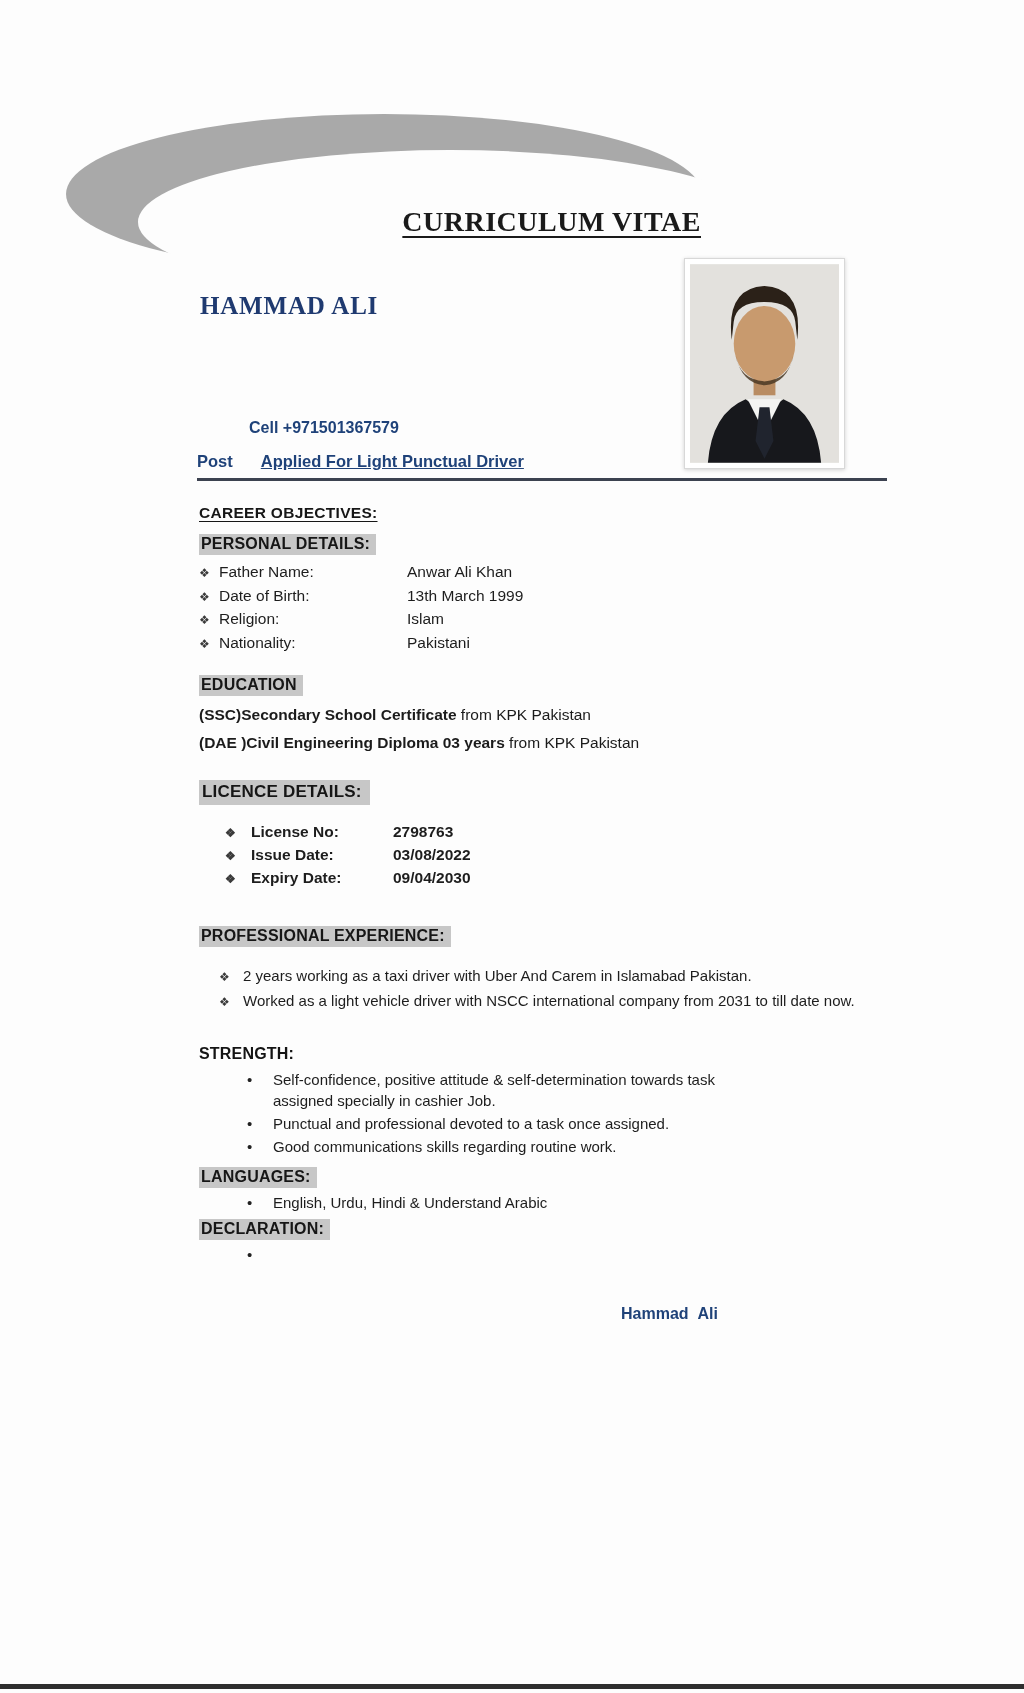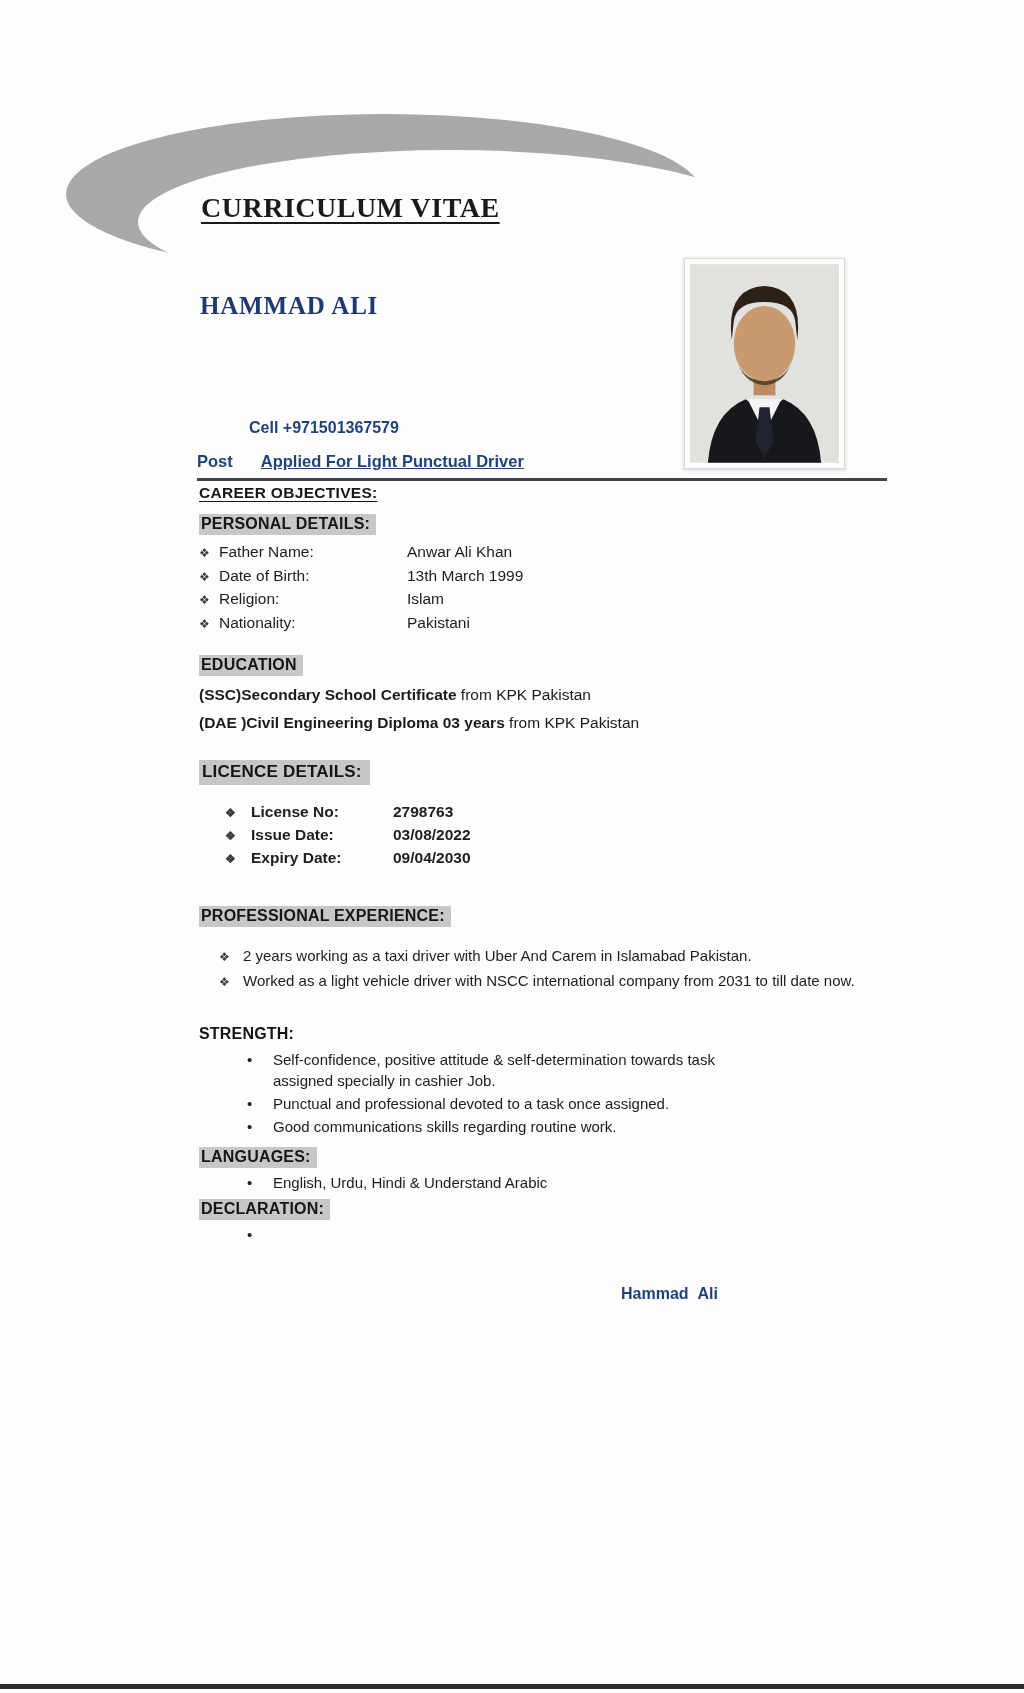--- a/index.html
+++ b/index.html
@@ -19,24 +19,24 @@
   .swoosh {
     position: absolute;
     top: 112px;
     left: 66px;
     width: 640px;
     height: 165px;
   }
 
   .cv-title {
     position: absolute;
-    top: 192px;
+    top: 206px;
     left: 201px;
     width: 500px;
-    text-align: left;
+    text-align: right;
     font-family: "Liberation Serif", serif;
     font-size: 28px;
     font-weight: bold;
     color: #1a1a1a;
     letter-spacing: 0.5px;
     text-decoration: underline;
     text-underline-offset: 5px;
     text-decoration-thickness: 2px;
   }
 
@@ -82,21 +82,21 @@
     border-bottom: 3px solid #3c4250;
     font-size: 16.5px;
     font-weight: bold;
     color: #1f4279;
   }
   .post-line .post-label { margin-right: 28px; }
   .post-line .post-value { text-decoration: underline; }
 
   .content {
     position: absolute;
-    top: 484px;
+    top: 504px;
     left: 199px;
     width: 692px;
     font-size: 15.5px;
     color: #1d1d1d;
   }
 
   .h-underline {
     font-size: 15.5px;
     font-weight: bold;
     color: #161616;

